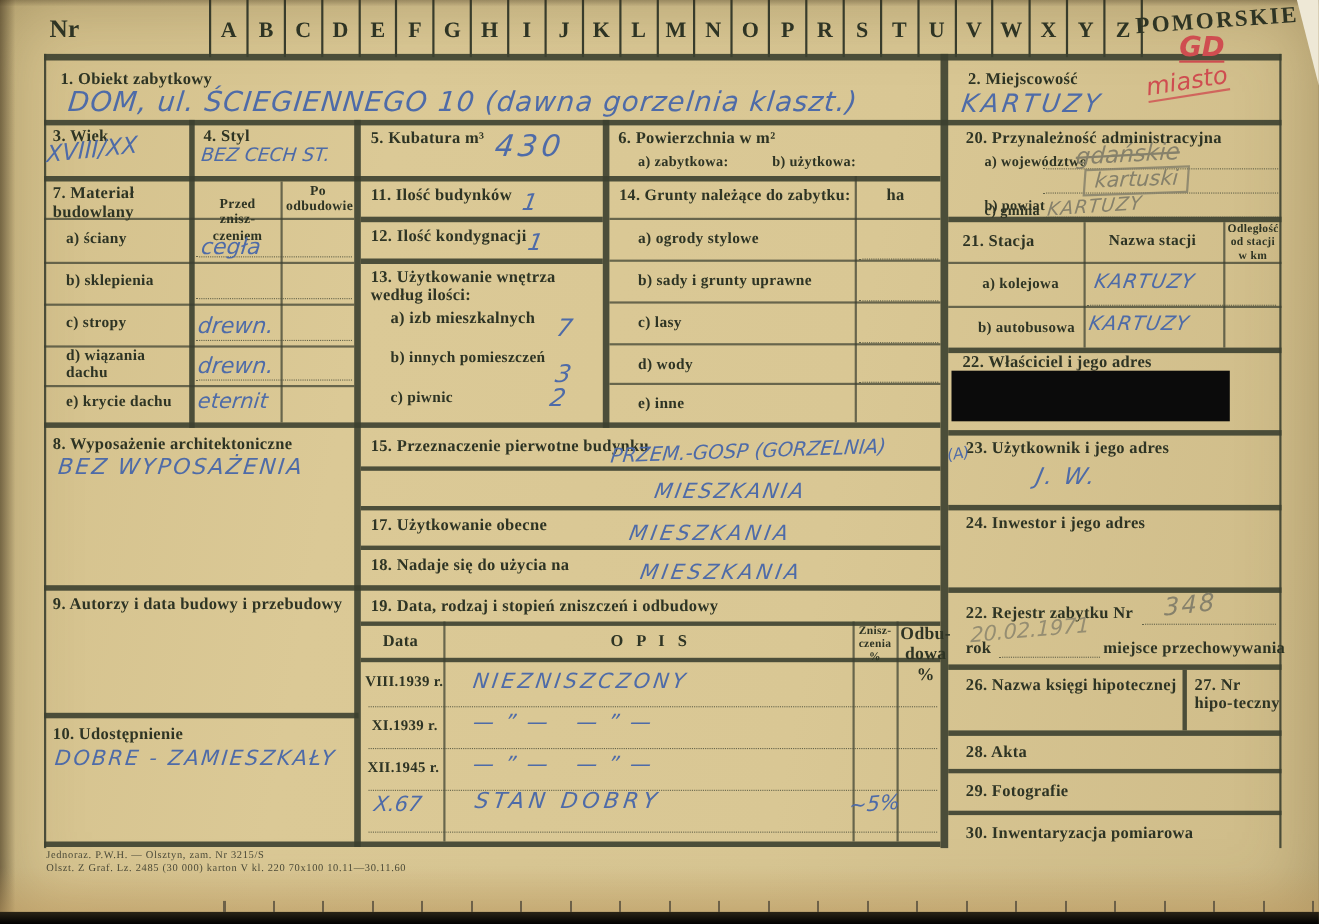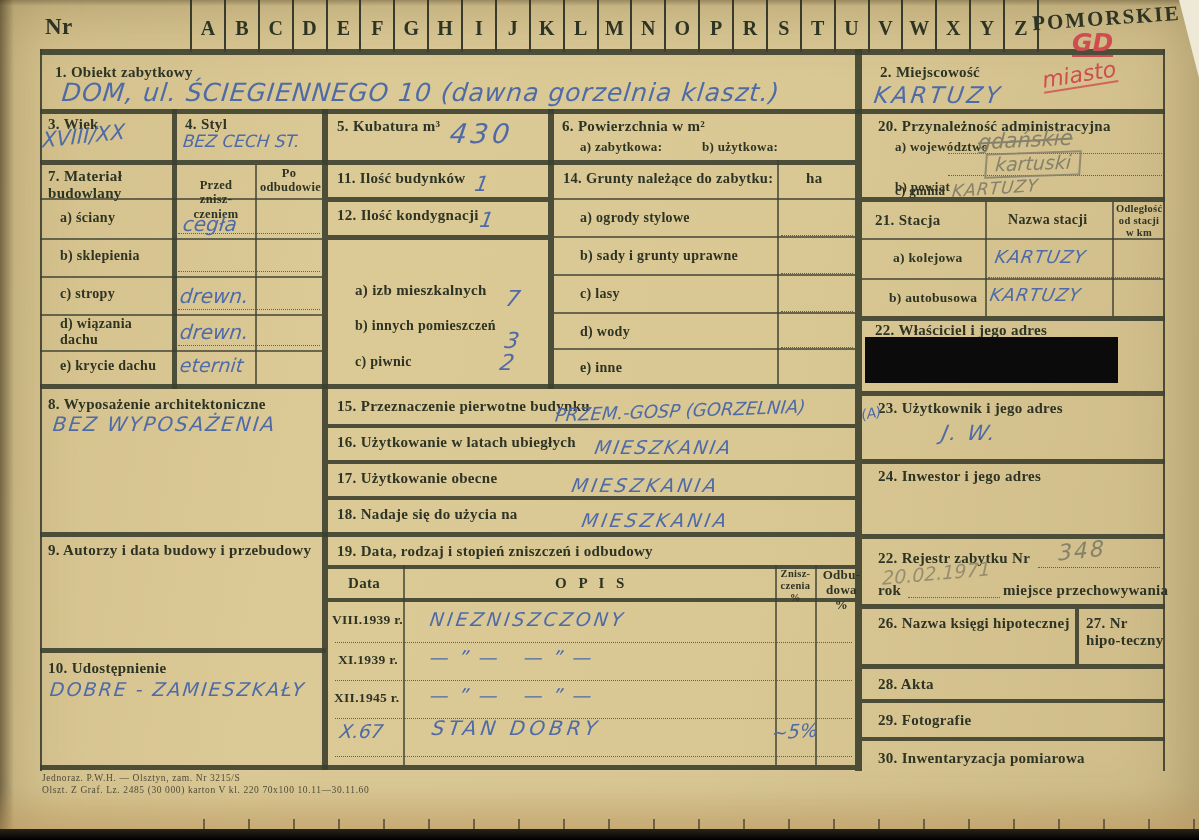--- a/index.html
+++ b/index.html
@@ -165,52 +165,52 @@
   <div class="hw" style="left:180px;top:286px;font-size:20px;transform:skewX(-6deg);">drewn.</div>
   <div class="lbl wrap" style="left:60px;top:316px;font-size:14px;width:90px;white-space:normal;">d) wiązania dachu</div>
   <div class="hw" style="left:180px;top:322px;font-size:20px;transform:skewX(-6deg);">drewn.</div>
   <div class="lbl" style="left:60px;top:358px;font-size:14px;">e) krycie dachu</div>
   <div class="hw" style="left:180px;top:356px;font-size:19px;transform:skewX(-6deg);">eternit</div>
 
   <div class="lbl" style="left:337px;top:170px;">11. Ilość budynków</div>
   <div class="hw" style="left:475px;top:174px;font-size:21px;transform:skewX(-10deg);">1</div>
   <div class="lbl" style="left:337px;top:207px;">12. Ilość kondygnacji</div>
   <div class="hw" style="left:480px;top:210px;font-size:21px;transform:skewX(-10deg);">1</div>
+  <div class="lbl wrap" style="left:337px;top:244px;width:195px;white-space:normal;">13. Użytkowanie wnętrza według ilości:</div>
   <div class="lbl" style="left:355px;top:282px;font-size:15px;">a) izb mieszkalnych</div>
   <div class="hw" style="left:506px;top:288px;font-size:22px;transform:skewX(-10deg);">7</div>
   <div class="lbl" style="left:355px;top:318px;font-size:14px;">b) innych pomieszczeń</div>
   <div class="hw" style="left:505px;top:330px;font-size:22px;transform:skewX(-10deg);">3</div>
   <div class="lbl" style="left:355px;top:354px;font-size:14px;">c) piwnic</div>
   <div class="hw" style="left:500px;top:352px;font-size:22px;transform:skewX(-10deg);">2</div>
 
   <div class="lbl" style="left:563px;top:170px;font-size:14.5px;">14. Grunty należące do zabytku:</div>
   <div class="lbl" style="left:806px;top:170px;">ha</div>
   <div class="lbl" style="left:580px;top:210px;font-size:14px;">a) ogrody stylowe</div>
   <div class="lbl" style="left:580px;top:248px;font-size:14px;">b) sady i grunty uprawne</div>
   <div class="lbl" style="left:580px;top:286px;font-size:14px;">c) lasy</div>
   <div class="lbl" style="left:580px;top:324px;font-size:14px;">d) wody</div>
   <div class="lbl" style="left:580px;top:360px;font-size:14px;">e) inne</div>
 
   <div class="lbl" style="left:48px;top:396px;">8. Wyposażenie architektoniczne</div>
   <div class="hw" style="left:53px;top:414px;font-size:20px;letter-spacing:2px;transform:skewX(-6deg);">BEZ WYPOSAŻENIA</div>
   <div class="lbl" style="left:337px;top:398px;">15. Przeznaczenie pierwotne budynku</div>
   <div class="hw" style="left:555px;top:402px;font-size:18px;transform:rotate(-2deg) skewX(-8deg);">PRZEM.-GOSP (GORZELNIA)</div>
-  <div class="lbl" style="left:337px;top:434px;">16. Użytkowanie w latach ubiegłych</div>
   <div class="hw" style="left:595px;top:438px;font-size:19px;letter-spacing:2px;transform:skewX(-10deg);">MIESZKANIA</div>
   <div class="lbl" style="left:337px;top:470px;">17. Użytkowanie obecne</div>
   <div class="hw" style="left:572px;top:476px;font-size:19px;letter-spacing:3px;transform:skewX(-10deg);">MIESZKANIA</div>
   <div class="lbl" style="left:337px;top:506px;">18. Nadaje się do użycia na</div>
   <div class="hw" style="left:582px;top:511px;font-size:19px;letter-spacing:3px;transform:skewX(-10deg);">MIESZKANIA</div>
 
   <div class="lbl" style="left:48px;top:542px;">9. Autorzy i data budowy i przebudowy</div>
   <div class="lbl" style="left:337px;top:543px;">19. Data, rodzaj i stopień zniszczeń i odbudowy</div>
   <div class="lbl" style="left:348px;top:575px;">Data</div>
   <div class="lbl" style="left:555px;top:575px;letter-spacing:4px;">O P I S</div>
   <div class="lbl wrap" style="left:777px;top:568px;width:37px;font-size:10.5px;text-align:center;white-space:normal;">Znisz-czenia %</div>
-  <div class="lbl wrap" style="left:818px;top:568px;width:47px;font-size:13px;text-align:center;white-space:normal;">Odbu-dowa %</div>
+  <div class="lbl wrap" style="left:818px;top:568px;width:47px;font-size:16px;text-align:center;white-space:normal;">Odbu-dowa %</div>
   <div class="lbl" style="left:332px;top:612px;font-size:13.5px;">VIII.1939 r.</div>
   <div class="hw" style="left:430px;top:610px;font-size:19px;letter-spacing:3px;transform:skewX(-8deg);">NIEZNISZCZONY</div>
   <div class="lbl" style="left:338px;top:652px;font-size:13.5px;">XI.1939 r.</div>
   <div class="hw" style="left:430px;top:648px;font-size:19px;letter-spacing:10px;transform:skewX(-8deg);">—”— —”—</div>
   <div class="lbl" style="left:334px;top:690px;font-size:13.5px;">XII.1945 r.</div>
   <div class="hw" style="left:430px;top:686px;font-size:19px;letter-spacing:10px;transform:skewX(-8deg);">—”— —”—</div>
   <div class="hw" style="left:340px;top:722px;font-size:19px;transform:skewX(-8deg);">X.67</div>
   <div class="hw" style="left:432px;top:718px;font-size:20px;letter-spacing:4px;transform:skewX(-8deg);">STAN DOBRY</div>
   <div class="hw" style="left:772px;top:722px;font-size:19px;transform:rotate(-4deg) skewX(-8deg);">~5%</div>
   <div class="lbl" style="left:48px;top:660px;">10. Udostępnienie</div>

